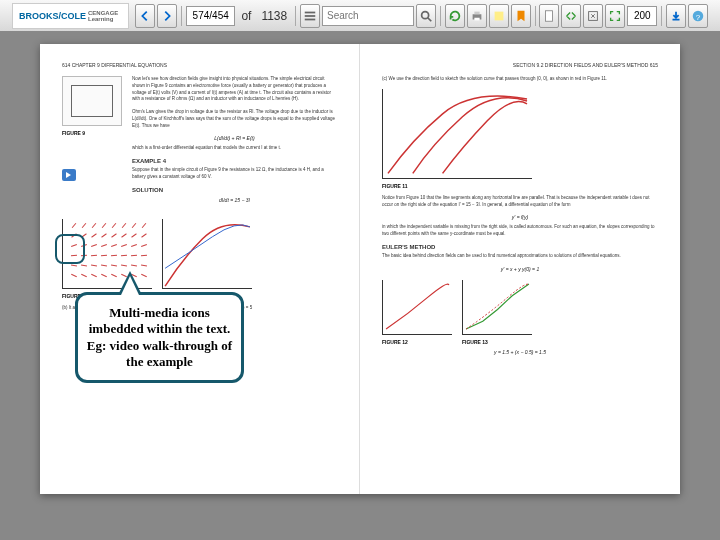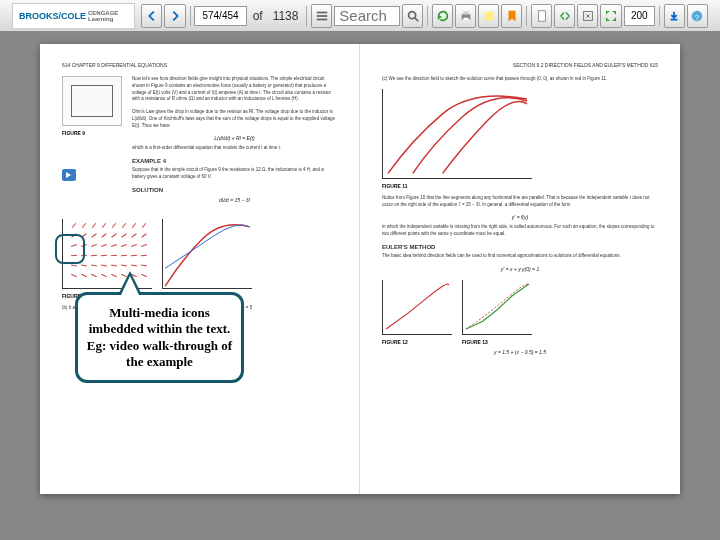--- a/index.html
+++ b/index.html
@@ -5,21 +5,21 @@
 *{margin:0;padding:0;box-sizing:border-box}
 body{width:720px;height:540px;background:#999;font-family:Arial,sans-serif;overflow:hidden}
 .toolbar{height:32px;background:linear-gradient(#f8f8f8,#d8d8d8);border-bottom:1px solid #888;display:flex;align-items:center;padding:0 12px;gap:2px}
 .logo{height:26px;display:flex;align-items:center;font-size:9px;font-weight:bold;color:#0066a1;padding:0 6px;background:#fff;border:1px solid #ccc;margin-right:4px}
 .logo .sub{font-size:6px;color:#666;margin-left:2px}
 .tbtn{width:24px;height:24px;background:linear-gradient(#fff,#ddd);border:1px solid #999;display:flex;align-items:center;justify-content:center;cursor:pointer;border-radius:2px}
 .tbtn svg{width:14px;height:14px}
 .divider{width:1px;height:20px;background:#aaa;margin:0 2px}
 .pagebox{height:20px;width:60px;background:#fff;border:1px solid #999;font-size:10px;display:flex;align-items:center;justify-content:center}
 .pgof{font-size:12px;color:#333;margin:15px 4px}
-.search{height:20px;width:66px;background:#fff;border:1px solid #999;font-size:15px;padding:0 4px;color:#999}
+.search{height:20px;width:92px;background:#fff;border:1px solid #999;font-size:10px;padding:0 4px;color:#999}
 .pctbox{height:20px;width:36px;background:#fff;border:1px solid #999;font-size:10px;display:flex;align-items:center;justify-content:center}
 .viewer{height:508px;background:#888;display:flex;justify-content:center;padding-top:12px;position:relative}
 .spread{width:640px;height:450px;background:#fff;display:flex;box-shadow:0 2px 8px rgba(0,0,0,0.4)}
 .page{width:320px;height:450px;padding:18px 22px;position:relative}
 .page.left{border-right:1px solid #ddd}
 .hdr{font-size:5px;color:#333;margin-bottom:8px}
 .hdr.r{text-align:right}
 .body-text{font-size:4.5px;color:#333;line-height:1.5;margin-bottom:6px}
 .section-head{font-size:6px;font-weight:bold;color:#333;margin:6px 0 3px}
 .circuit{width:60px;height:50px;border:1px solid #bbb;margin-bottom:4px;position:relative;background:#fafafa}

